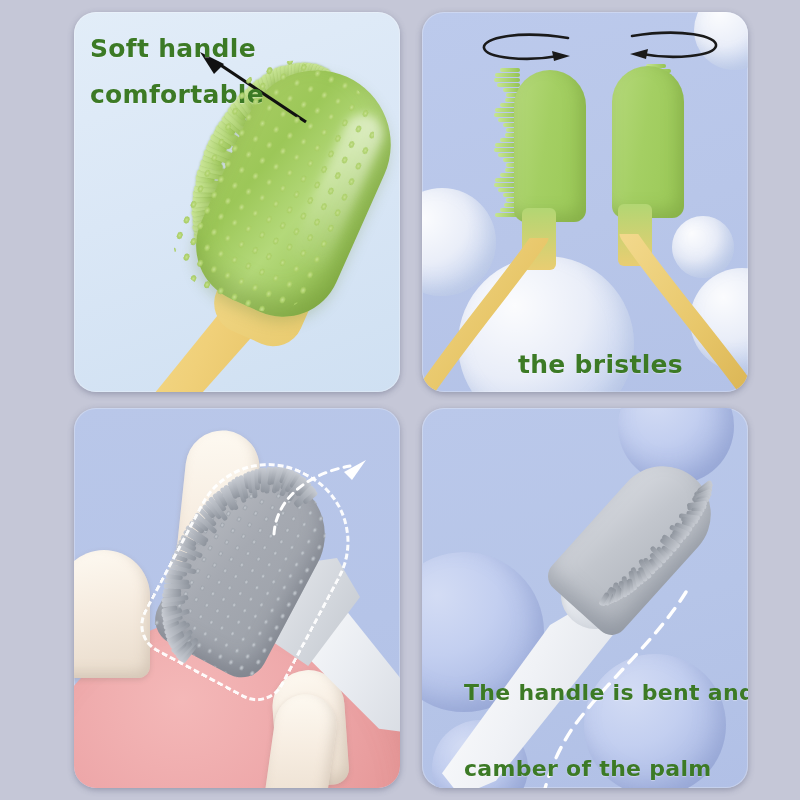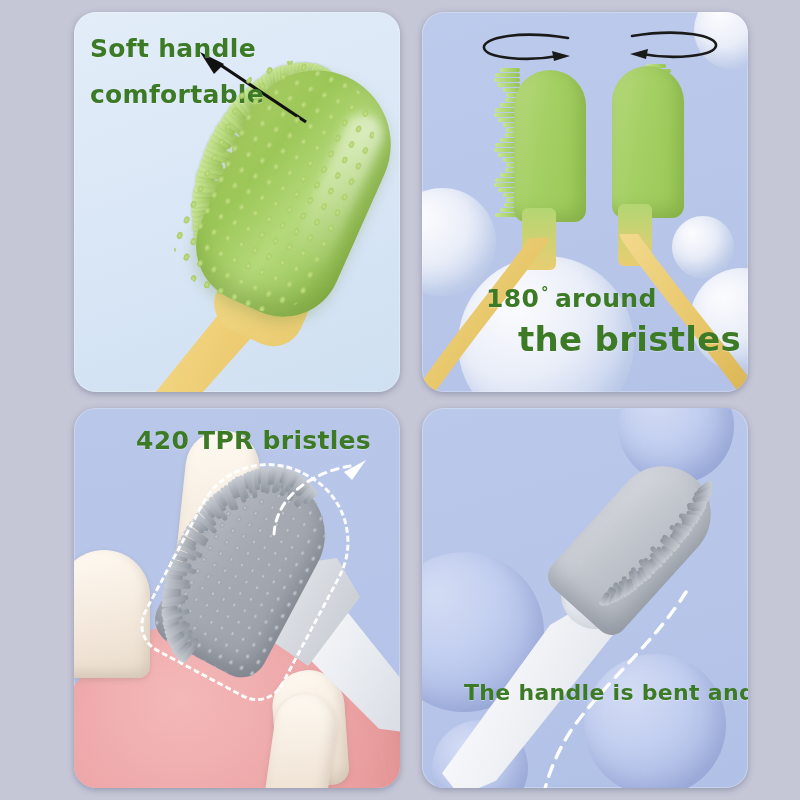--- a/index.html
+++ b/index.html
@@ -30,21 +30,21 @@
   
   .cap{
     position:absolute;color:#3c7a25;font-weight:700;
     font-family:"DejaVu Sans", sans-serif;
     letter-spacing:.3px;white-space:nowrap;
     text-shadow:0 1px 1px rgba(255,255,255,.35);
   }
   .cap-tl-1{left:16px;top:22px;font-size:25px;}
   .cap-tl-2{left:16px;top:68px;font-size:25px;}
   .cap-tr-1{left:64px;top:272px;font-size:25px;}
-  .cap-tr-2{left:96px;top:307px;font-size:34px;}
+  .cap-tr-2{left:96px;top:338px;font-size:25px;}
   .deg{font-size:15px;vertical-align:super;padding-left:2px;padding-right:6px;}
   .cap-bl-1{left:62px;top:18px;font-size:25px;}
   .cap-br-1{left:42px;top:272px;font-size:22px;}
   .cap-br-2{left:42px;top:310px;font-size:22px;}
   .cap-br-3{left:42px;top:348px;font-size:22px;}
 
   
   .bubble{position:absolute;border-radius:50%;pointer-events:none;}
   .bub-white{
     background:radial-gradient(circle at 32% 28%, rgba(255,255,255,.95) 0%, rgba(255,255,255,.70) 42%, rgba(225,234,248,.45) 72%, rgba(200,214,240,.20) 100%);
@@ -397,23 +397,20 @@
         <defs>
             <linearGradient id="gold2" x1="0" y1="0" x2="1" y2="1">
           <stop offset="0%" stop-color="#f2d88b"></stop>
               <stop offset="55%" stop-color="#e8c76a"></stop>
               <stop offset="100%" stop-color="#d9b352"></stop>
         </linearGradient>
           </defs>
       </svg>
     </div>
 
-    <div class="cap cap-tr-1">
-      <span>180</span><span class="deg">°</span><span>around</span>
-    </div>
     <div class="cap cap-tr-2">the bristles</div>
   </div>
 
   <div class="panel p-bl">
 
     <div class="bl-gum"></div>
 
     <div class="tooth" style="left:-16px;top:142px;width:92px;height:128px;border-radius:46px 46px 12px 12px;"></div>
     <div class="tooth" style="left:104px;top:22px;width:74px;height:218px;border-radius:37px 37px 22px 22px;transform:rotate(6deg);"></div>
     <div class="tooth" style="left:200px;top:262px;width:72px;height:116px;border-radius:36px 36px 16px 16px;transform:rotate(-4deg);"></div>
@@ -498,21 +495,20 @@
         <div class="gspike" style="left:97.2px;top:8.3px;height:16.8px;transform:rotate(382.2deg);transform-origin:50% 0;"></div>
       </div>
 
     <div class="dash-outline"></div>
 
     <svg class="bl-curve-arrow" viewBox="0 0 110 82">
       <path d="M8 78 C 10 44, 40 18, 84 10" fill="none" stroke="#ffffff" stroke-width="3" stroke-dasharray="7 6" stroke-linecap="round"></path>
       <polygon points="100,4 78,16 86,24" fill="#ffffff"></polygon>
     </svg>
 
-    <div class="cap cap-bl-1">420 TPR bristles</div>
   </div>
 
   <div class="panel p-br">
     <div class="bubbles">
       <div class="bubble bub-peri" style="left:196px;top:-40px;width:116px;height:116px;"></div>
       <div class="bubble bub-peri" style="left:-38px;top:144px;width:160px;height:160px;"></div>
       <div class="bubble bub-peri" style="left:162px;top:246px;width:142px;height:142px;"></div>
       <div class="bubble bub-peri" style="left:10px;top:312px;width:96px;height:96px;"></div>
     </div>
 
@@ -568,15 +564,16 @@
         <div class="gspike" style="left:25.1px;top:164.3px;height:19.2px;transform:rotate(162.8deg);transform-origin:50% 0;"></div>
         <div class="gspike" style="left:23.6px;top:165.7px;height:20.0px;transform:rotate(166.5deg);transform-origin:50% 0;"></div>
         <div class="gspike" style="left:22.1px;top:166.8px;height:14.0px;transform:rotate(170.3deg);transform-origin:50% 0;"></div>
       </div>
 
     <svg class="br-dash" viewBox="0 0 170 220">
       <path d="M148 6 C 118 54, 72 92, 36 140 C 18 166, 8 194, 4 216" fill="none" stroke="#ffffff" stroke-width="3.4" stroke-dasharray="11 9" stroke-linecap="round"></path>
     </svg>
 
     <div class="cap cap-br-1">The handle is bent and</div>
+    <div class="cap cap-br-3">camber of the palm</div>
   </div>
 
 </div>
 
 </body></html>

